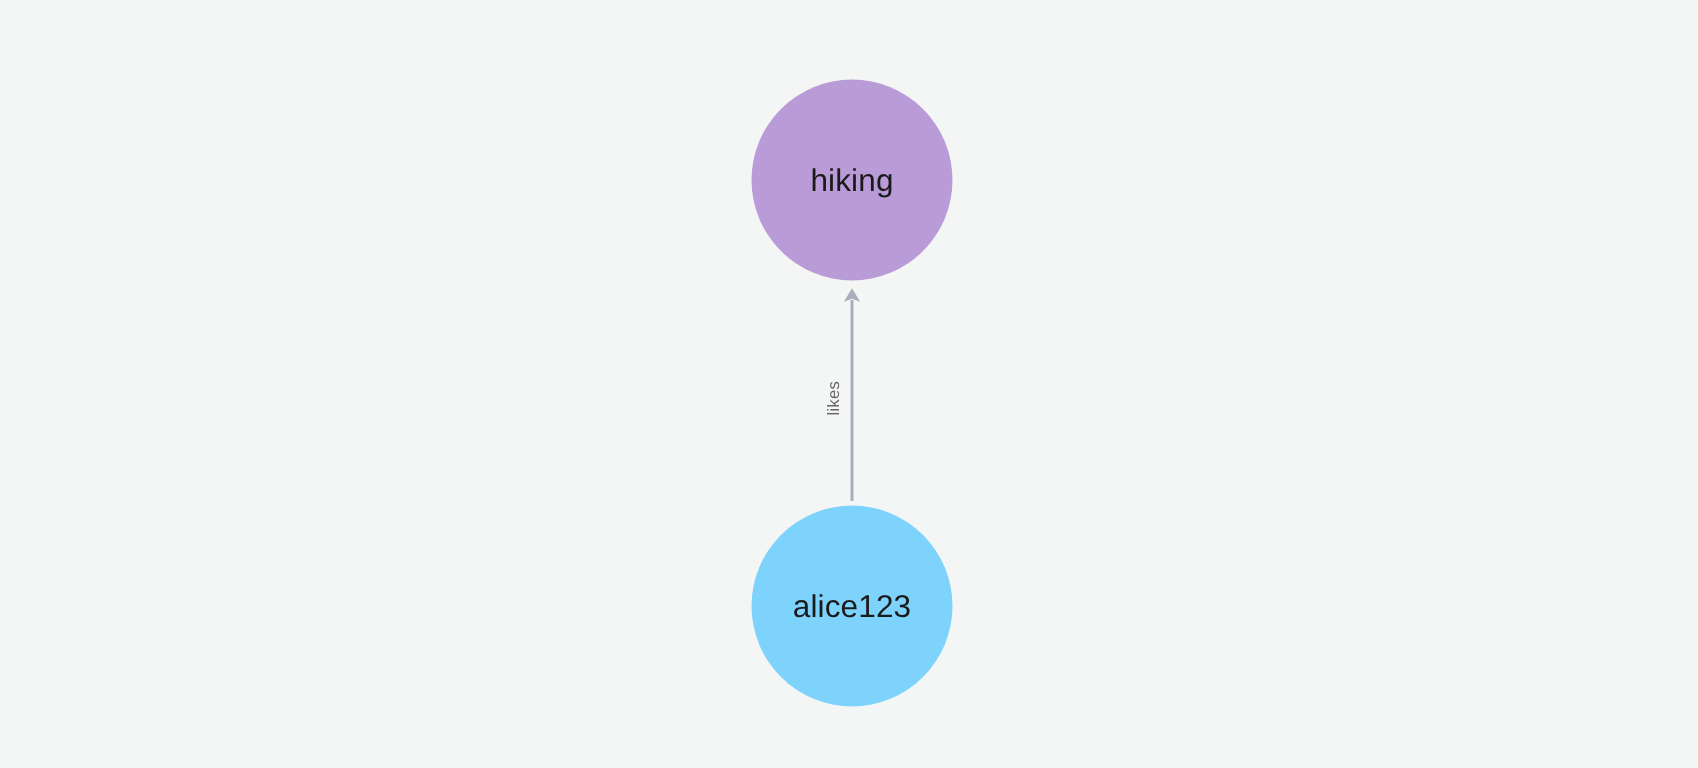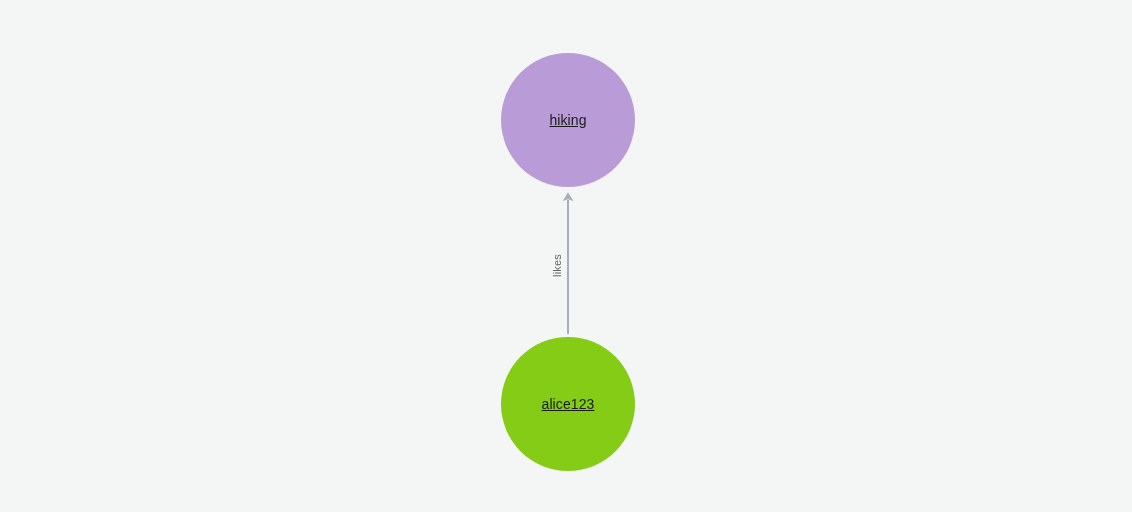--- a/index.html
+++ b/index.html
@@ -39,43 +39,42 @@
   .node {
     position: absolute;
     border-radius: 50%;
     display: flex;
     align-items: center;
     justify-content: center;
     cursor: pointer;
   }
   .node-label {
     font-family: "Liberation Sans", sans-serif;
-    font-size: 14px;
+    font-size: 21px;
     color: #1a1a1a;
     line-height: 1;
     letter-spacing: 0.1px;
     white-space: nowrap;
     pointer-events: none;
-    text-decoration: underline;
   }
 
   #node-hiking {
     left: 501px;
     top: 53px;
     width: 134px;
     height: 134px;
     background: #b99bd8;
   }
 
   #node-alice123 {
     left: 501px;
     top: 337px;
     width: 134px;
     height: 134px;
-    background: #84cc16;
+    background: #7dd3fc;
     justify-content: center;
   }
 
   
   .edge-label {
     position: absolute;
     font-family: "Liberation Sans", sans-serif;
     font-size: 11px;
     color: #666666;
     white-space: nowrap;

